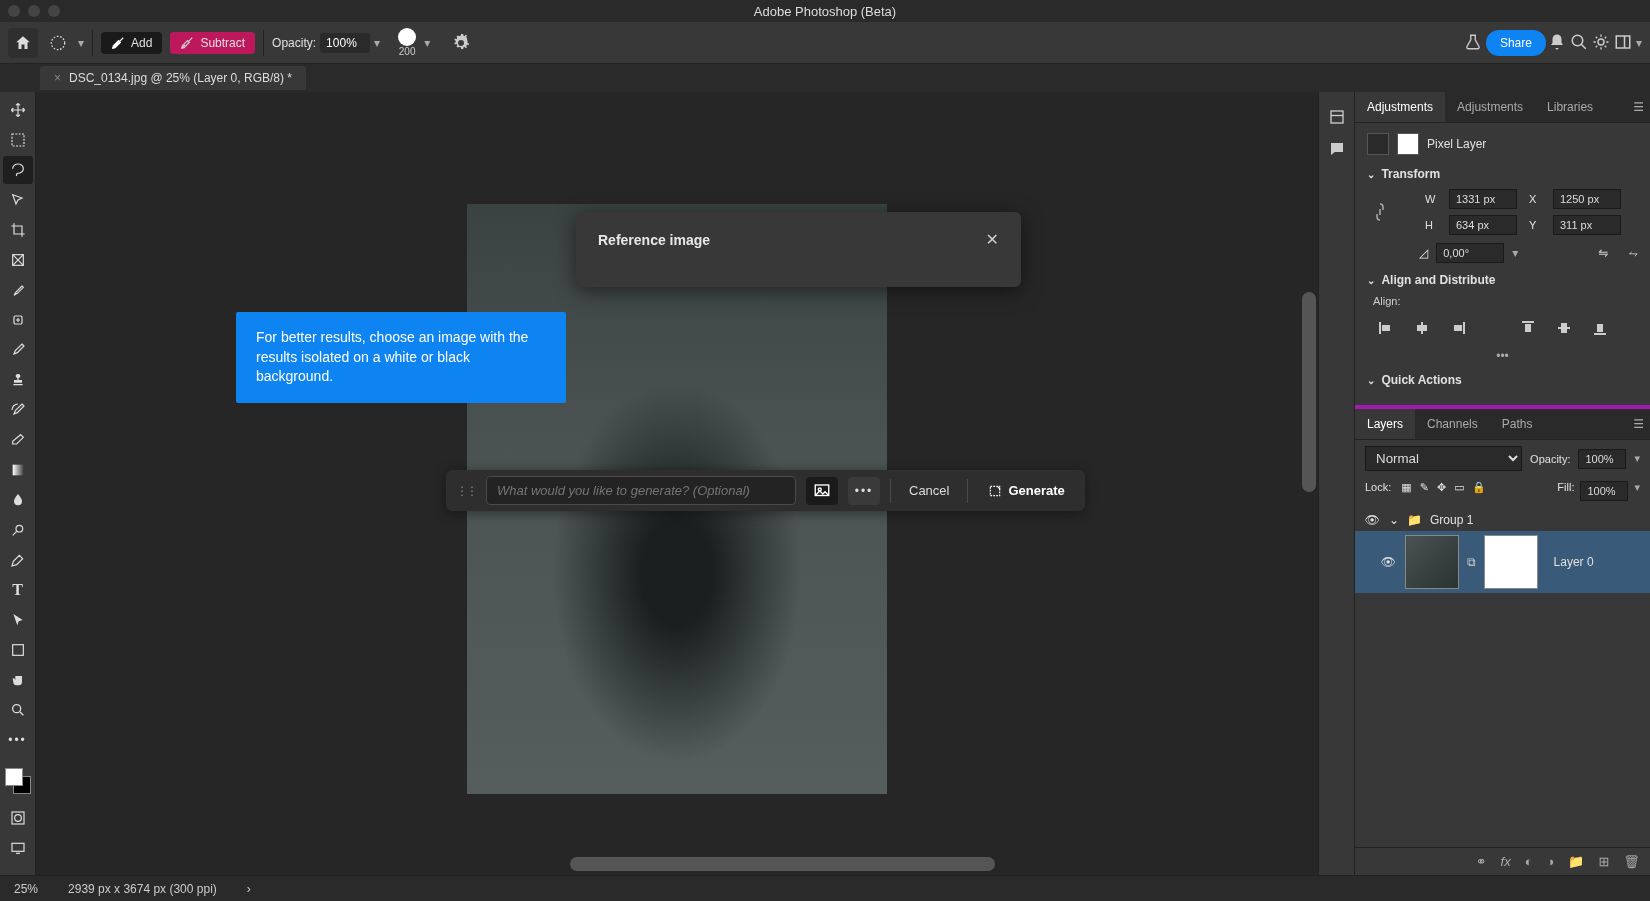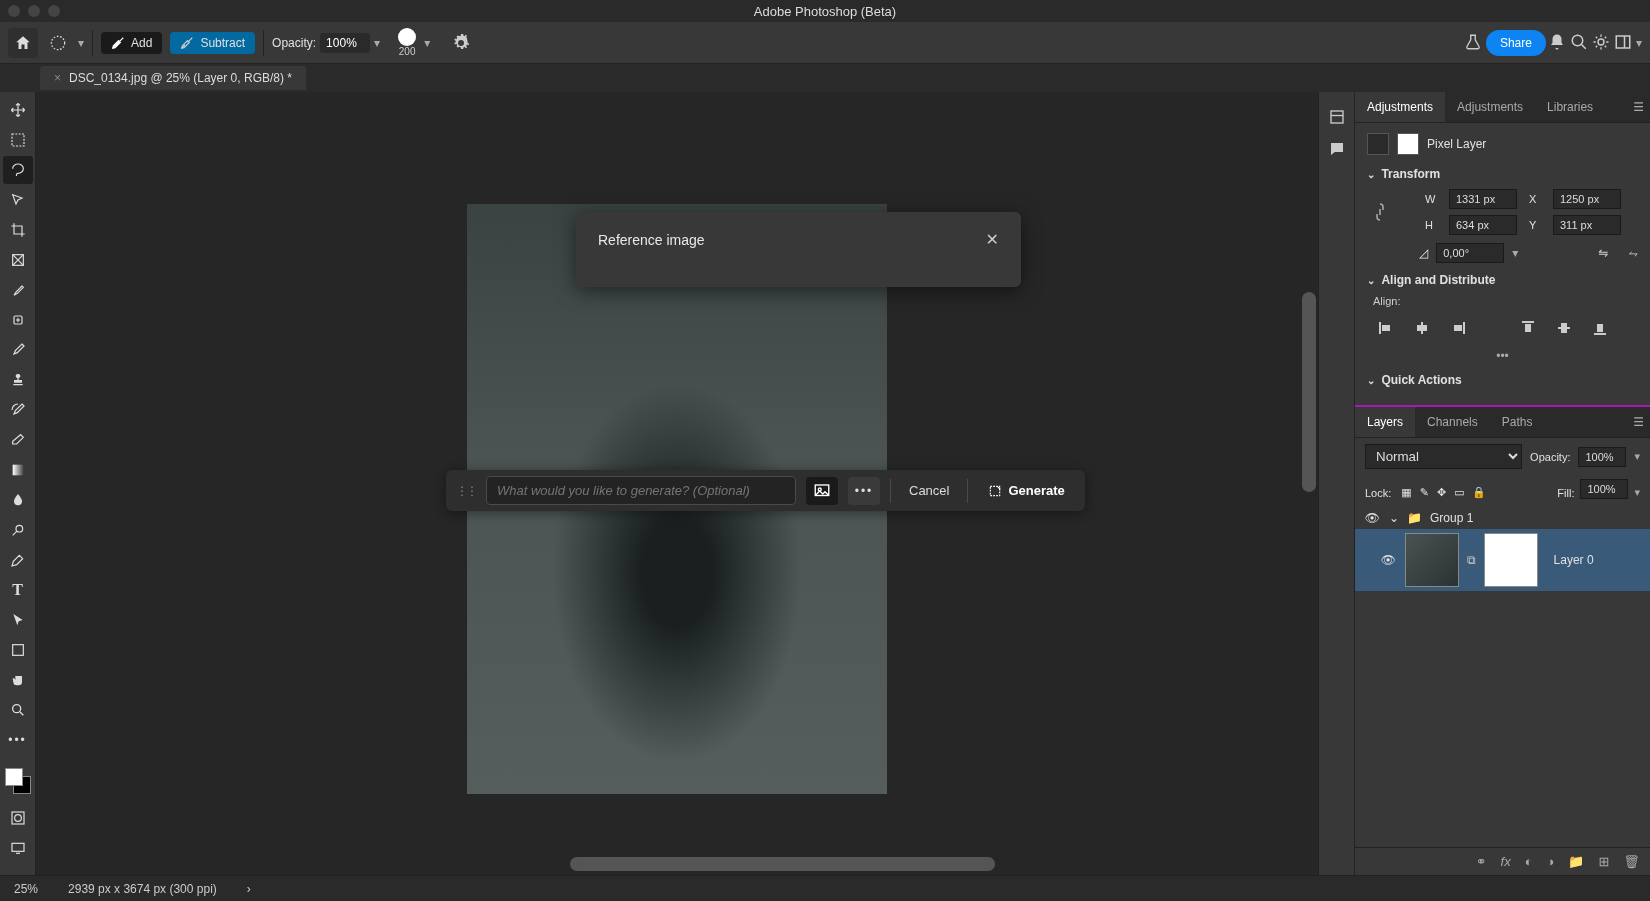--- a/index.html
+++ b/index.html
@@ -8,21 +8,21 @@
 
 .titlebar { height: 22px; background: #2a2a2a; display: flex; align-items: center; justify-content: center; position: relative; }
 .traffic-lights { position: absolute; left: 8px; display: flex; gap: 8px; }
 .traffic-light { width: 12px; height: 12px; border-radius: 50%; background: #444; }
 .titlebar-title { font-size: 13px; color: #ddd; }
 
 
 .options-bar { height: 42px; background: #383838; display: flex; align-items: center; padding: 0 8px; gap: 8px; border-bottom: 1px solid #222; }
 .home-btn { width: 30px; height: 30px; background: #2f2f2f; border-radius: 4px; display: flex; align-items: center; justify-content: center; }
 .brush-preview { width: 24px; height: 24px; border-radius: 4px; display: flex; align-items: center; justify-content: center; }
-.opt-btn { background: #0369a1; padding: 4px 10px; border-radius: 4px; display: flex; align-items: center; gap: 6px; font-size: 12px; }
+.opt-btn { background: #be185d; padding: 4px 10px; border-radius: 4px; display: flex; align-items: center; gap: 6px; font-size: 12px; }
 .opt-btn.selected { background: #1a1a1a; }
 .opacity-ctrl { display: flex; align-items: center; gap: 4px; }
 .opacity-input { background: #2a2a2a; color: #fff; border: none; padding: 3px 6px; width: 50px; font-size: 12px; border-radius: 3px; }
 .brush-size { display: flex; flex-direction: column; align-items: center; margin-left: 10px; }
 .brush-dot { width: 18px; height: 18px; background: #fff; border-radius: 50%; }
 .brush-num { font-size: 10px; color: #ccc; }
 .right-controls { margin-left: auto; display: flex; align-items: center; gap: 2px; }
 .share-btn { background: #0d84f2; color: #fff; padding: 6px 14px; border-radius: 14px; font-size: 12px; }
 .top-icon { width: 20px; height: 20px; color: #ccc; }
 
@@ -48,21 +48,21 @@
 .canvas-image::before { content: ""; position: absolute; left: 20%; right: 20%; top: 30%; bottom: 5%; background: radial-gradient(ellipse at center, #1a2020 20%, transparent 70%); }
 .vscroll { position: absolute; right: 2px; top: 200px; width: 14px; height: 200px; background: #555; border-radius: 7px; }
 
 
 .tooltip-box { position: absolute; left: 200px; top: 220px; width: 330px; background: #0d84f2; color: #fff; padding: 16px 20px; font-size: 14px; line-height: 1.4; border-radius: 2px; }
 .tooltip-box::after { content: ""; position: absolute; right: -12px; top: 20px; border: 12px solid transparent; border-left-color: #0d84f2; }
 
 
 .ref-popover { position: absolute; left: 540px; top: 120px; width: 445px; background: #383838; border-radius: 6px; padding: 18px 22px 22px; box-shadow: 0 4px 20px rgba(0,0,0,0.5); }
 .ref-header { display: flex; justify-content: space-between; align-items: center; margin-bottom: 16px; }
-.ref-title { font-size: 14px; font-weight: 400; color: #e8e8e8; }
+.ref-title { font-size: 14px; font-weight: 700; color: #e8e8e8; }
 .ref-close { color: #ccc; font-size: 16px; cursor: pointer; }
 .ref-body { display: flex; gap: 30px; align-items: flex-start; }
 .ref-dropzone { width: 168px; height: 168px; border: 1px solid #555; border-radius: 6px; display: flex; align-items: center; justify-content: center; }
 .ref-right { flex: 1; display: flex; flex-direction: column; align-items: center; gap: 14px; padding-top: 18px; }
 .choose-btn { width: 100%; background: #4a4a4a; color: #fff; padding: 10px; border-radius: 20px; text-align: center; font-size: 13px; cursor: pointer; }
 .ref-hint { font-size: 12px; color: #ccc; text-align: center; line-height: 1.4; }
 .remove-bg { display: flex; align-items: center; gap: 8px; color: #777; font-size: 12px; margin-top: 12px; }
 .remove-bg .checkbox { width: 12px; height: 12px; border: 1px solid #666; border-radius: 2px; }
 
 
@@ -90,24 +90,24 @@
 .layer-type-icon { width: 22px; height: 22px; background: #2a2a2a; border: 1px solid #555; }
 .section-hdr { display: flex; align-items: center; gap: 6px; font-size: 12px; font-weight: 600; margin: 10px 0 8px; cursor: pointer; }
 .chev { font-size: 10px; }
 .transform-grid { display: grid; grid-template-columns: 14px 70px 14px 70px; gap: 6px 10px; align-items: center; font-size: 11px; margin-left: 30px; }
 .tinput { background: #2a2a2a; border: 1px solid #1a1a1a; color: #ddd; padding: 3px 6px; font-size: 11px; width: 68px; }
 .angle-row { display: flex; align-items: center; gap: 8px; margin: 8px 0 0 52px; }
 .align-row { display: flex; gap: 14px; margin: 10px 0 0 8px; }
 .align-btn { width: 22px; height: 22px; color: #ccc; display: flex; align-items: center; justify-content: center; }
 .more-dots { text-align: center; color: #aaa; margin: 10px 0; }
 
-.layers-panel { border-top: 2px solid #a21caf; }
+.layers-panel { border-top: 4px solid #a21caf; }
 .blend-row { display: flex; align-items: center; gap: 8px; padding: 6px 10px; font-size: 11px; }
 .blend-select { background: #2a2a2a; border: 1px solid #1a1a1a; color: #ddd; padding: 3px 6px; flex: 1; }
-.lock-row { display: flex; align-items: flex-end; gap: 6px; padding: 4px 10px; font-size: 11px; }
+.lock-row { display: flex; align-items: flex-start; gap: 6px; padding: 4px 10px; font-size: 11px; }
 .lock-icons { display: flex; gap: 8px; margin-left: 4px; }
 .layers-list { padding: 4px 0; }
 .layer-row { display: flex; align-items: center; padding: 4px 8px; gap: 8px; font-size: 12px; }
 .layer-row.selected { background: #3a5a7a; }
 .eye-icon { width: 18px; text-align: center; }
 .layer-thumb { width: 54px; height: 54px; border: 1px solid #888; background: #333; }
 .layer-thumb.image { background: linear-gradient(135deg, #4a5252, #2a3232); }
 .layer-thumb.mask { background: #fff; }
 .layers-footer { display: flex; justify-content: flex-end; gap: 14px; padding: 6px 10px; border-top: 1px solid #222; margin-top: auto; }
 .lf-icon { color: #aaa; font-size: 13px; }
@@ -350,20 +350,23 @@
           <rect x="3" y="5" width="18" height="12"></rect>
           <path d="M9 20h6"></path>
         </svg>
       </div>
   </div>
 
   <div class="canvas-area">
     <div class="canvas-image"></div>
     <div class="vscroll"></div>
 
+    <div class="tooltip-box">
+      <span>For better results, choose an image with the results isolated on a white or black background.</span>
+    </div>
 
     <div class="ref-popover">
       <div class="ref-header">
         <span class="ref-title">Reference image</span>
         <span class="ref-close">✕</span>
       </div>
     </div>
 
     <div class="task-bar">
       <span class="drag-handle">⋮⋮</span>

